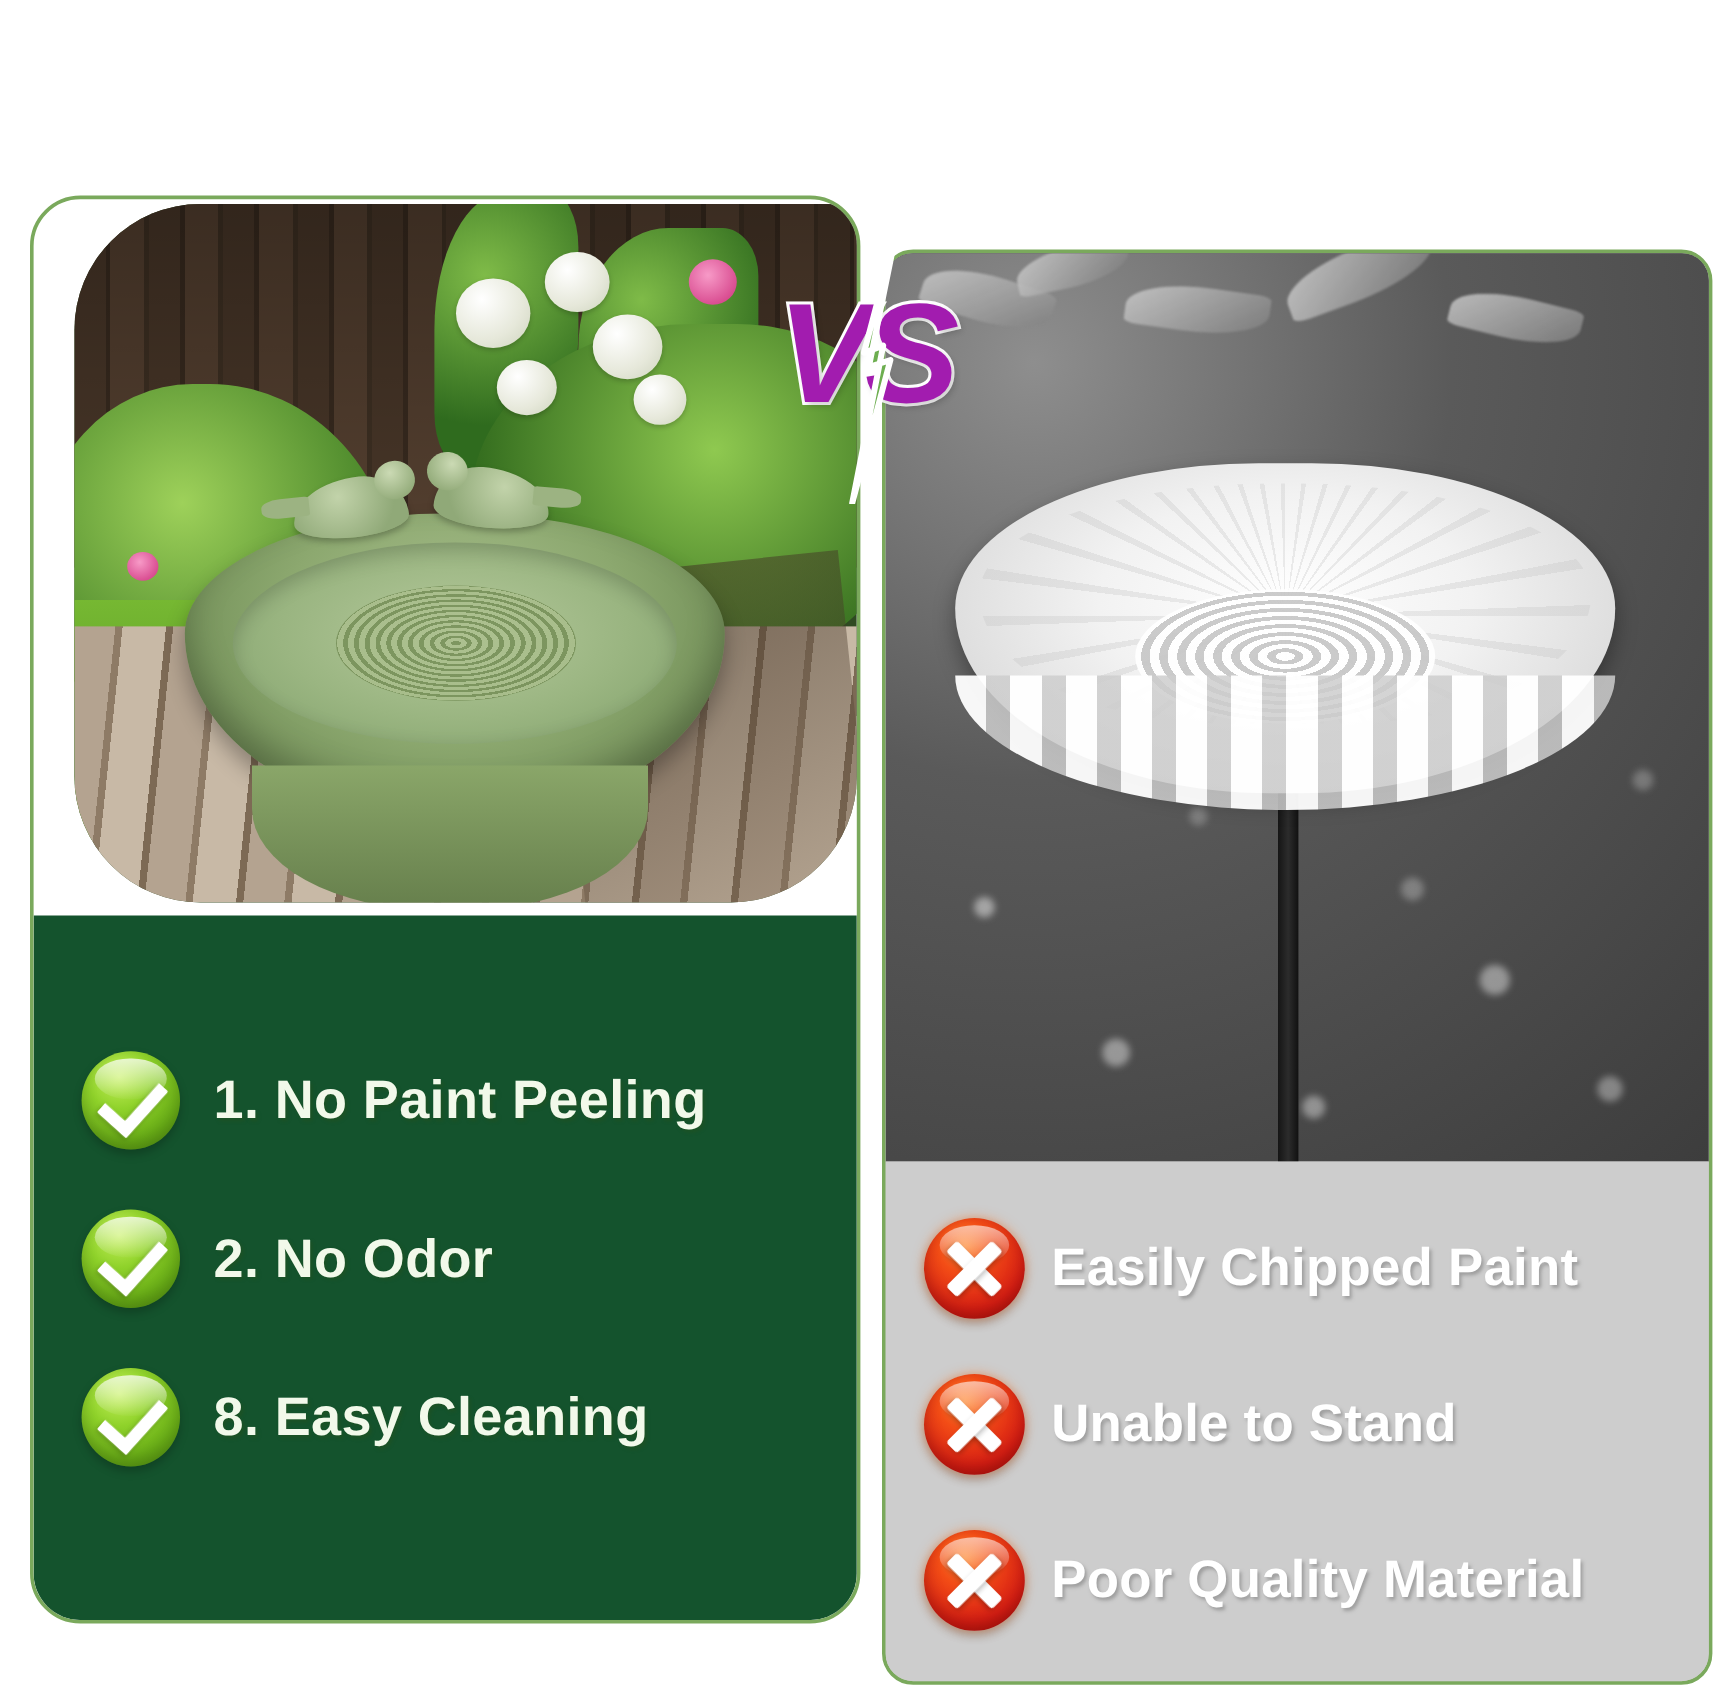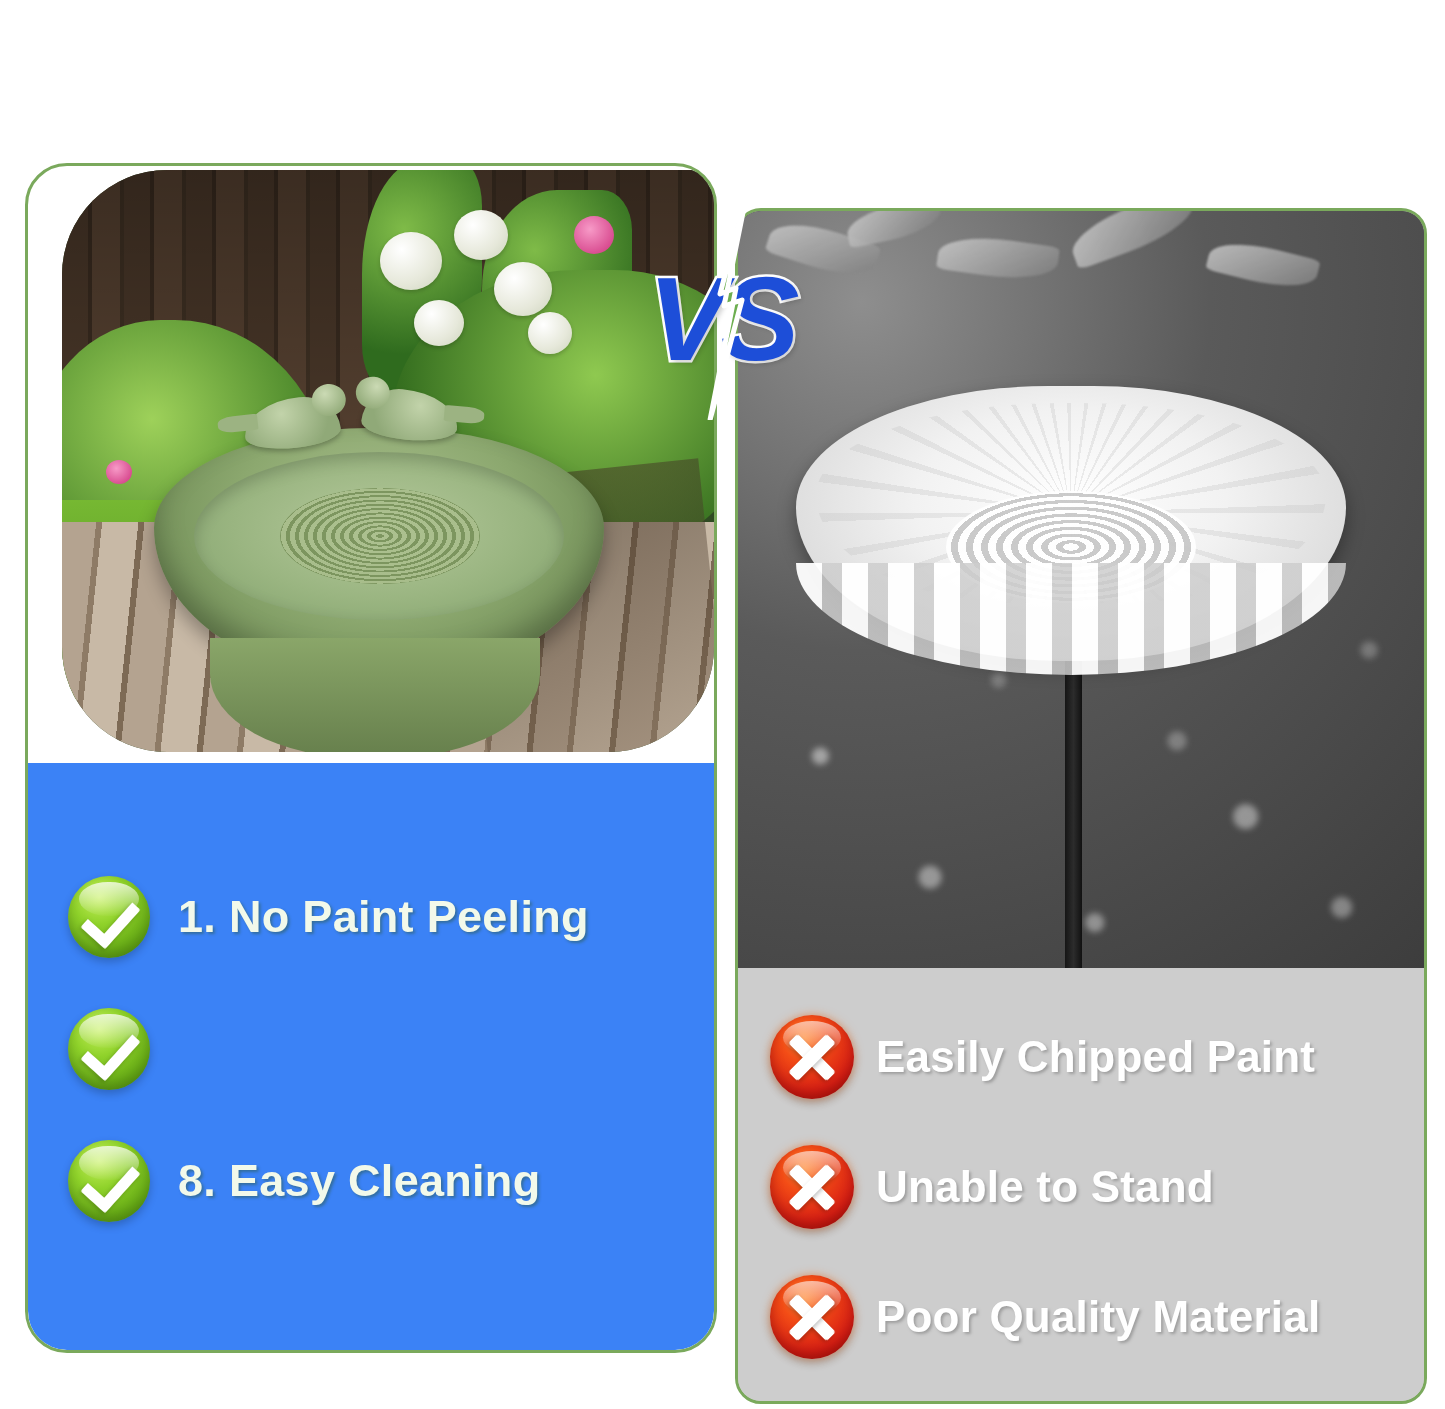--- a/index.html
+++ b/index.html
@@ -186,21 +186,21 @@
     background: #9cb382;
   }
 
   
   #pros-block {
     position: absolute;
     left: 0;
     top: 597px;
     width: 100%;
     height: 587px;
-    background: #3b82f6;
+    background: #14532d;
     border-radius: 0 0 38px 38px;
   }
   #pros-list {
     position: absolute;
     left: 40px;
     top: 88px;
     right: 24px;
   }
   .pro-row {
     display: flex;
@@ -404,27 +404,26 @@
     height: 140px;
     z-index: 40;
   }
   #vs-text {
     position: absolute;
     left: 0; top: 0;
     font-size: 118px;
     font-weight: bold;
     font-style: italic;
     font-family: "Liberation Sans", sans-serif;
-    color: #1d4ed8;
+    color: #a21caf;
     letter-spacing: -6px;
     line-height: 1;
     -webkit-text-stroke: 5px #ffffff;
     paint-order: stroke fill;
     text-shadow: 3px 3px 5px rgba(0,0,0,0.18);
-    margin-top: 24px;
   }
   #vs-bolt {
     position: absolute;
     left: 54px;
     top: -48px;
     width: 60px;
     height: 232px;
     z-index: 2;
   }
 </style>
@@ -476,20 +475,21 @@
             <span class="tick"></span>
           </span>
           <span class="pro-label">1. No Paint Peeling</span>
         </div>
 
         <div class="pro-row">
           <span class="check-badge">
             <span class="gloss"></span>
             <span class="tick"></span>
           </span>
+          <span class="pro-label">2. No Odor</span>
         </div>
 
         <div class="pro-row">
           <span class="check-badge">
             <span class="gloss"></span>
             <span class="tick"></span>
           </span>
           <span class="pro-label">8. Easy Cleaning</span>
         </div>
 

